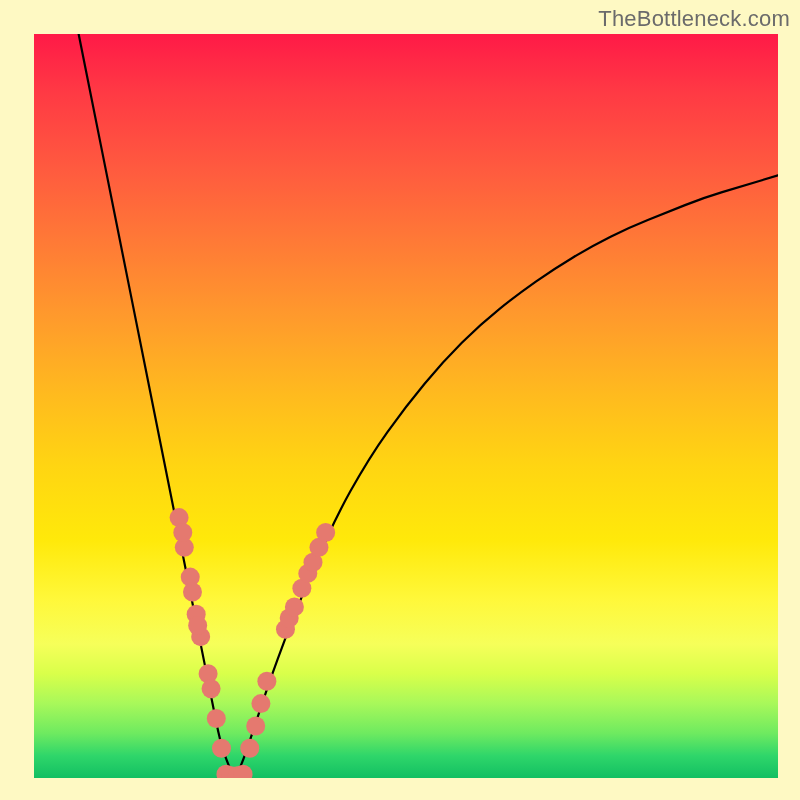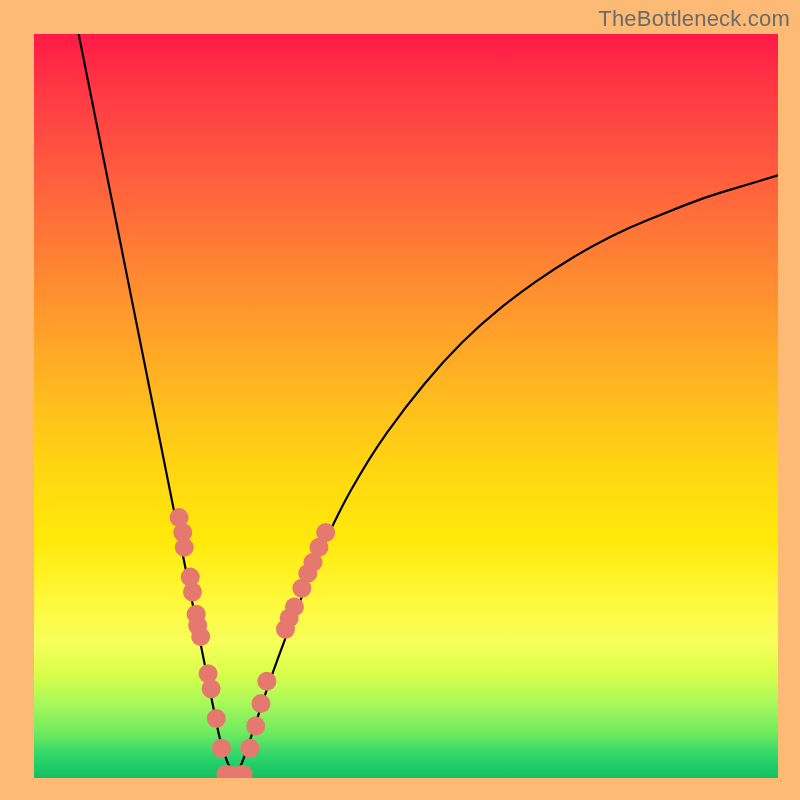--- a/index.html
+++ b/index.html
@@ -8,21 +8,21 @@
     width: 800px;
     height: 800px;
     overflow: hidden;
     background: #fff;
     font-family: Arial, Helvetica, sans-serif;
   }
   .frame {
     position: relative;
     width: 800px;
     height: 800px;
-    background: #fdba74;
+    background: #fef9c3;
     box-sizing: border-box;
   }
   .plot-area {
     position: absolute;
     left: 34px;
     top: 34px;
     width: 744px;
     height: 744px;
     
     background: linear-gradient(

